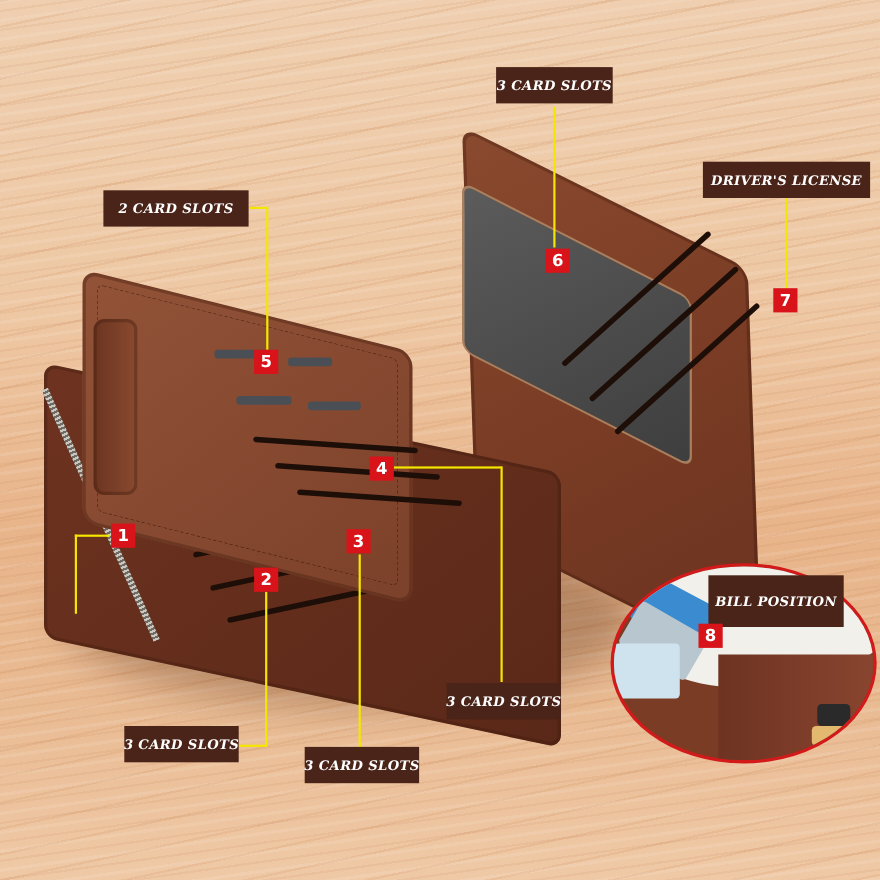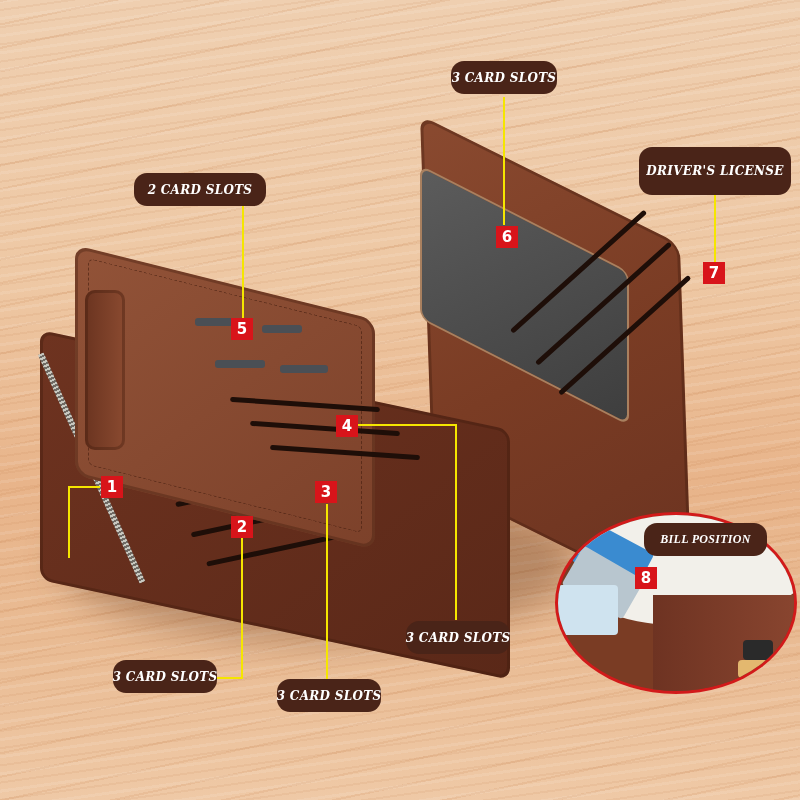--- a/index.html
+++ b/index.html
@@ -14,21 +14,21 @@
   .shadow { position: absolute; border-radius: 50%; background: rgba(90,45,20,0.35); filter: blur(18px); }
   .leather { position: absolute; background: linear-gradient(135deg, #8a4a30 0%, #7a3c24 50%, #6a3220 100%);
     box-shadow: inset 0 0 0 3px rgba(60,25,12,0.35); }
   .stitch { position: absolute; border: 1.5px dashed rgba(60,25,12,0.55); border-radius: 6px; }
   .slot { position: absolute; height: 5px; background: #1e0e08; border-radius: 3px; }
   .window { position: absolute; background: linear-gradient(135deg, #5c5c5c, #3e3e3e);
     border: 2px solid #a9805f; border-radius: 10px; }
   .zipper { position: absolute; width: 6px; background: repeating-linear-gradient(0deg, #c8c8c0 0 2px, #6f6a64 2px 4px); }
   .label { position: absolute; background: #4a2418; color: #ffffff; font-style: italic; font-weight: bold;
     font-size: 12px; letter-spacing: 0.3px; display: flex; align-items: center; justify-content: center;
-    white-space: nowrap; box-sizing: border-box; font-family: "DejaVu Serif", serif; border-radius: 13px; }
+    white-space: nowrap; box-sizing: border-box; font-family: "DejaVu Serif", serif; }
   .marker { position: absolute; width: 22px; height: 22px; background: #d8141a; color: #fff;
     font-family: "DejaVu Sans", sans-serif; font-size: 15px; font-weight: bold; display: flex;
     align-items: center; justify-content: center; }
   .line { position: absolute; background: #f5e600; }
   .inset { position: absolute; left: 555px; top: 512px; width: 236px; height: 176px; border-radius: 50%;
     border: 3px solid #d21a1a; overflow: hidden; background: #7a3c24; }
   .card { position: absolute; border-radius: 4px; }
 </style>
 </head>
 <body>
@@ -79,26 +79,26 @@
   <div class="line" style="left:242px;top:188px;width:2px;height:130px;"></div>
   <div class="line" style="left:68px;top:486px;width:32px;height:2px;"></div>
   <div class="line" style="left:68px;top:486px;width:2px;height:72px;"></div>
   <div class="line" style="left:241px;top:538px;width:2px;height:140px;"></div>
   <div class="line" style="left:217px;top:677px;width:26px;height:2px;"></div>
   <div class="line" style="left:326px;top:504px;width:2px;height:176px;"></div>
   <div class="line" style="left:358px;top:424px;width:98px;height:2px;"></div>
   <div class="line" style="left:455px;top:424px;width:2px;height:196px;"></div>
 
   <div class="label" style="left:451px;top:61px;width:106px;height:33px;">3 CARD SLOTS</div>
-  <div class="label" style="left:639px;top:147px;width:152px;height:48px;">DRIVER'S LICENSE</div>
-  <div class="label" style="left:94px;top:173px;width:132px;height:33px;margin-left:40px;">2 CARD SLOTS</div>
+  <div class="label" style="left:639px;top:147px;width:152px;height:33px;">DRIVER'S LICENSE</div>
+  <div class="label" style="left:94px;top:173px;width:132px;height:33px;">2 CARD SLOTS</div>
   <div class="label" style="left:113px;top:660px;width:104px;height:33px;">3 CARD SLOTS</div>
   <div class="label" style="left:277px;top:679px;width:104px;height:33px;">3 CARD SLOTS</div>
   <div class="label" style="left:406px;top:621px;width:104px;height:33px;">3 CARD SLOTS</div>
-  <div class="label" style="left:644px;top:523px;width:123px;height:33px;font-family:Liberation Serif, serif;">BILL POSITION</div>
+  <div class="label" style="left:644px;top:523px;width:123px;height:47px;">BILL POSITION</div>
 
   <div class="marker" style="left:101px;top:476px;">1</div>
   <div class="marker" style="left:231px;top:516px;">2</div>
   <div class="marker" style="left:315px;top:481px;">3</div>
   <div class="marker" style="left:336px;top:415px;">4</div>
   <div class="marker" style="left:231px;top:318px;">5</div>
   <div class="marker" style="left:496px;top:226px;">6</div>
   <div class="marker" style="left:703px;top:262px;">7</div>
   <div class="marker" style="left:635px;top:567px;">8</div>
 

